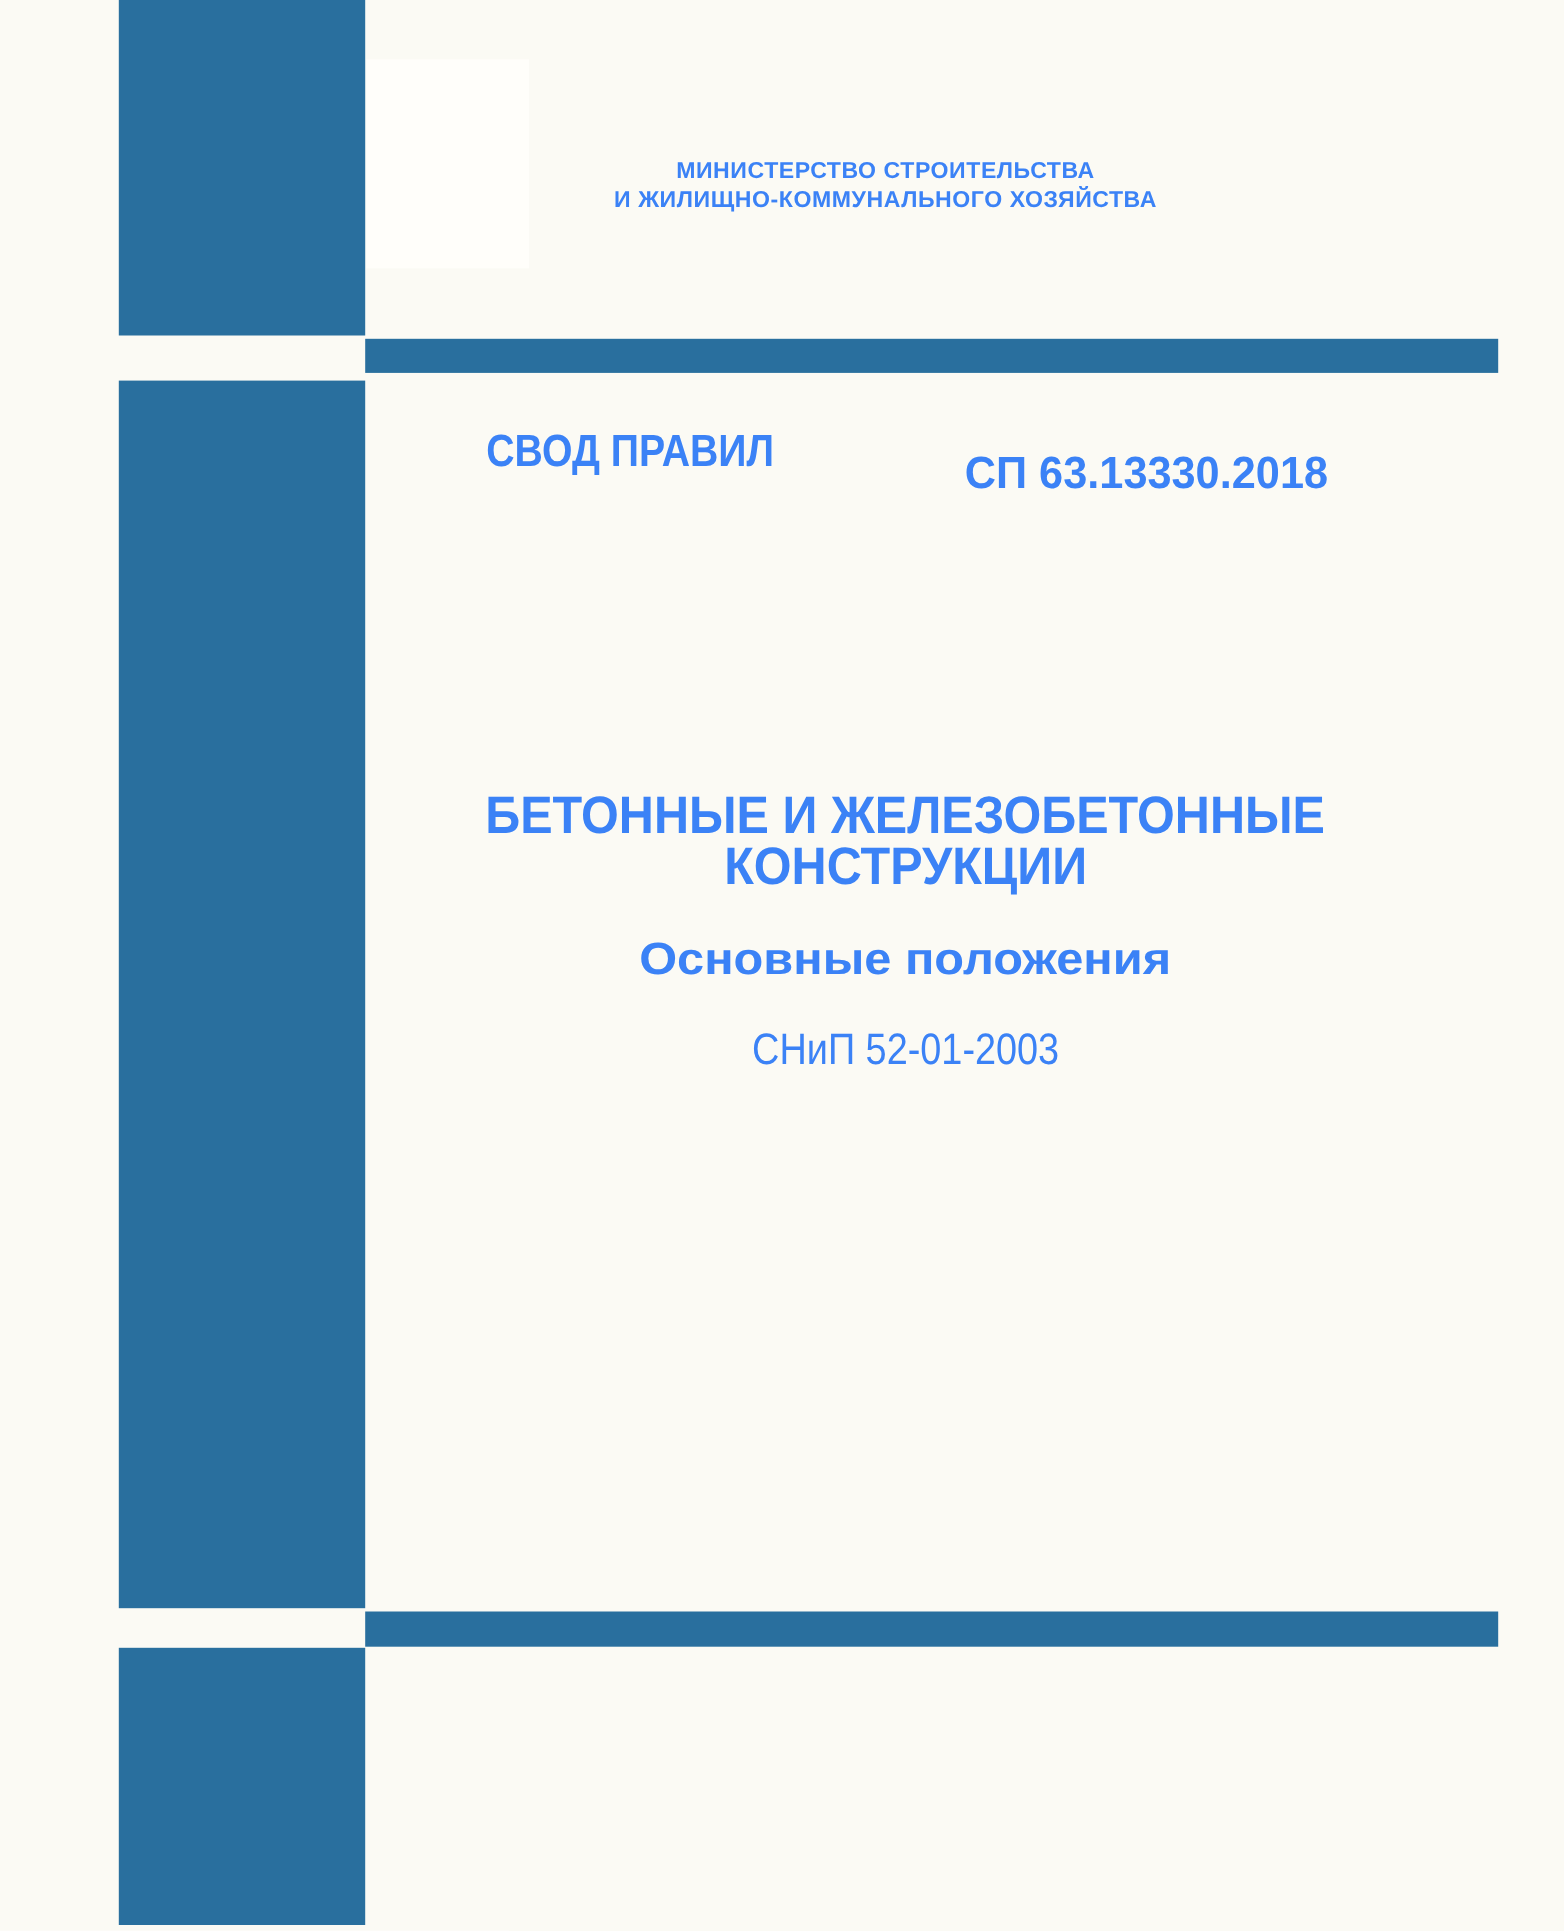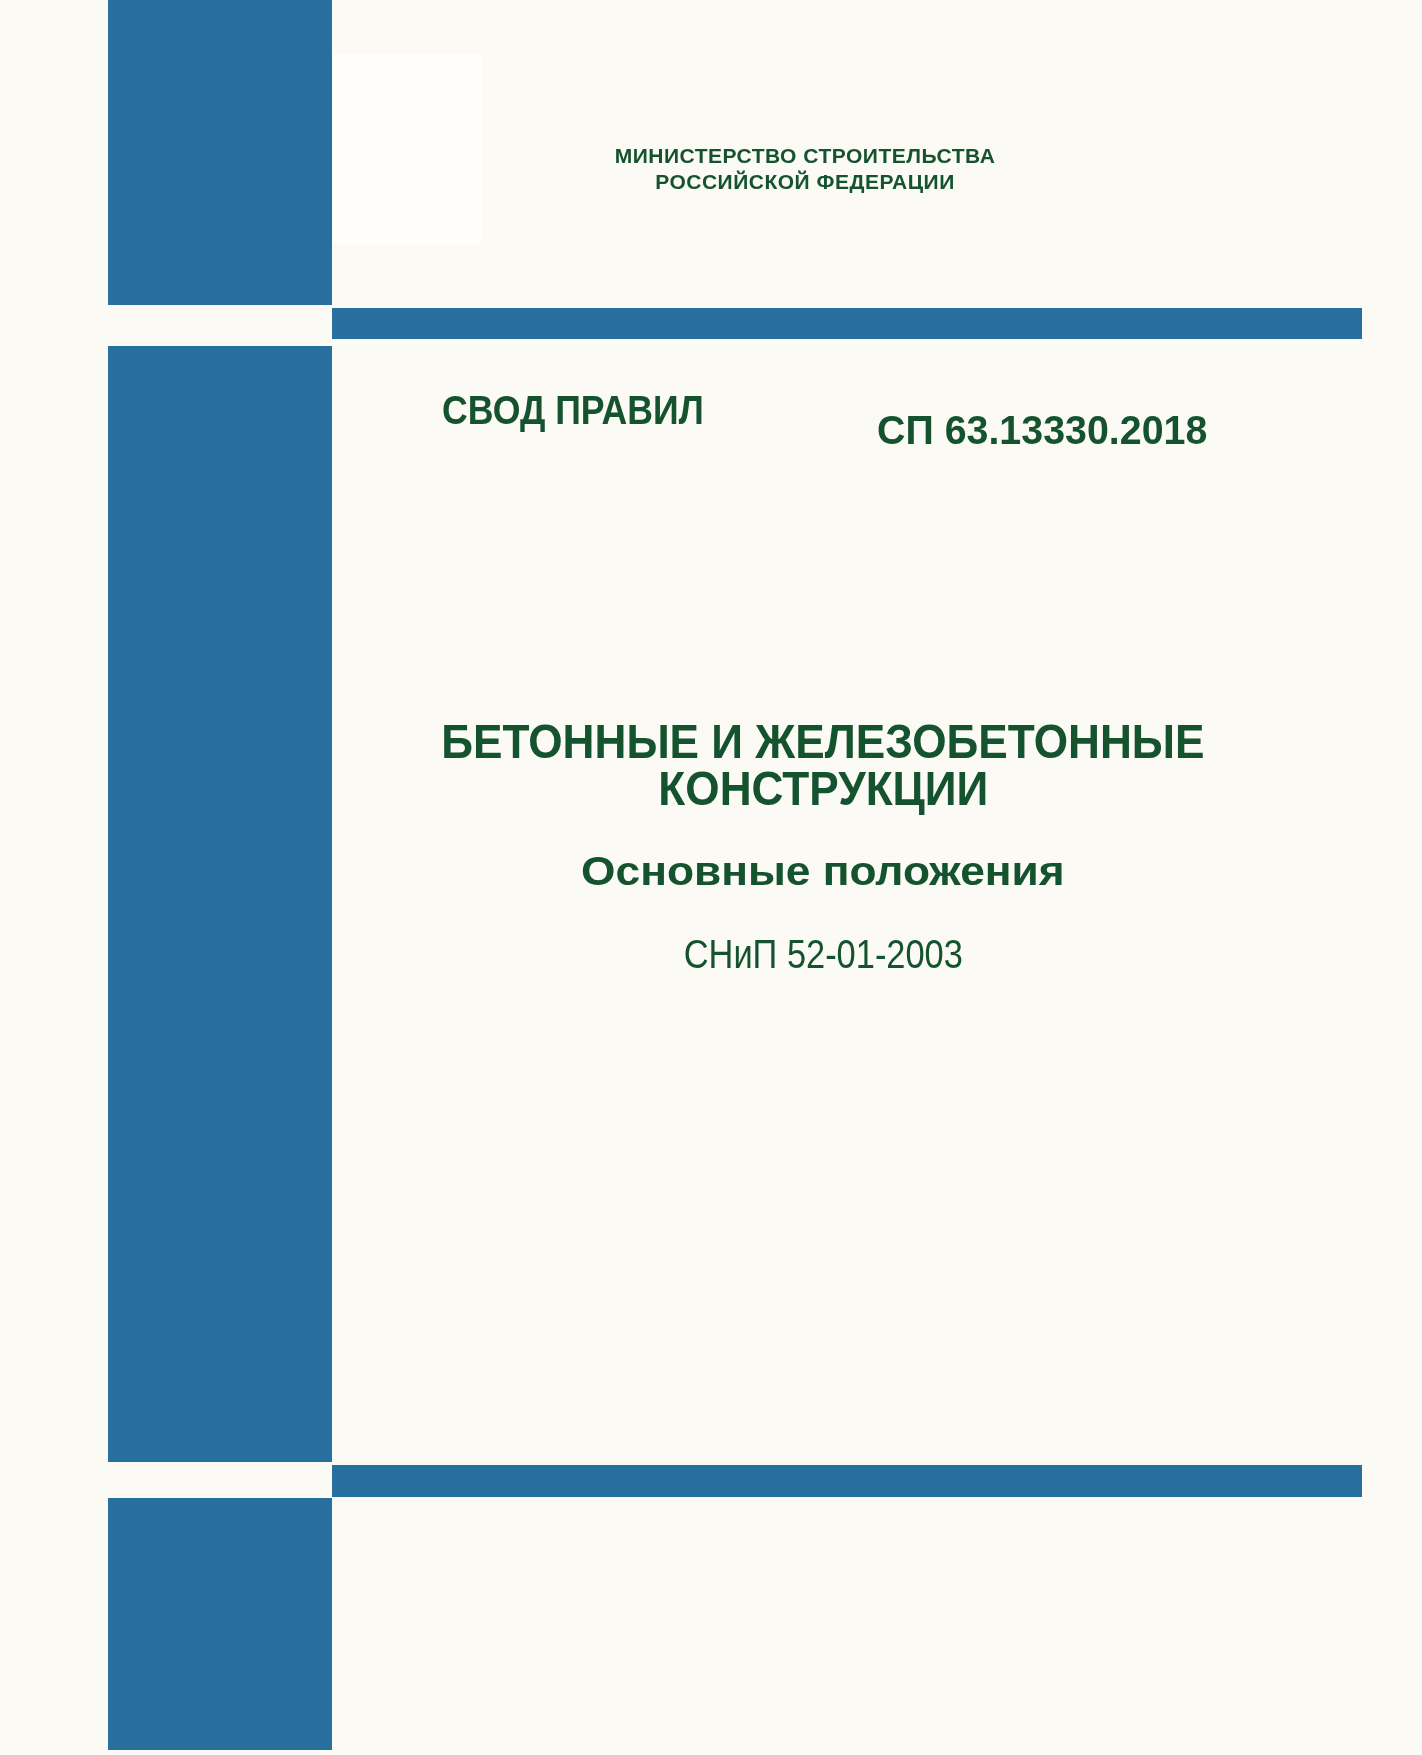--- a/index.html
+++ b/index.html
@@ -6,21 +6,21 @@
     margin: 0;
     padding: 0;
   }
   .page {
     position: relative;
     width: 1422px;
     height: 1755px;
     background: #fbfaf4;
     overflow: hidden;
     font-family: "Liberation Sans", "DejaVu Sans", sans-serif;
-    color: #14532d;
+    color: #3b82f6;
   }
   .abs { position: absolute; }
 
   
   .notch {
     left: 333px; top: 54px;
     width: 148px; height: 190px;
     background: #fffefa;
   }
 
@@ -116,21 +116,21 @@
 
   <div class="abs col-seg col-seg-1"></div>
   <div class="abs col-seg col-seg-2"></div>
   <div class="abs col-seg col-seg-3"></div>
 
   <div class="abs hbar hbar-top"></div>
   <div class="abs hbar hbar-bottom"></div>
 
   <div class="abs ministry">
     <div>МИНИСТЕРСТВО СТРОИТЕЛЬСТВА</div>
-    <div>РОССИЙСКОЙ ФЕДЕРАЦИИ</div>
+    <div>И ЖИЛИЩНО-КОММУНАЛЬНОГО ХОЗЯЙСТВА</div>
   </div>
 
   <div class="abs kind-label">
     <span class="squeeze">СВОД ПРАВИЛ</span>
   </div>
   <div class="abs doc-code">
     <span class="squeeze">СП 63.13330.2018</span>
   </div>
 
   <div class="abs subtitle">

